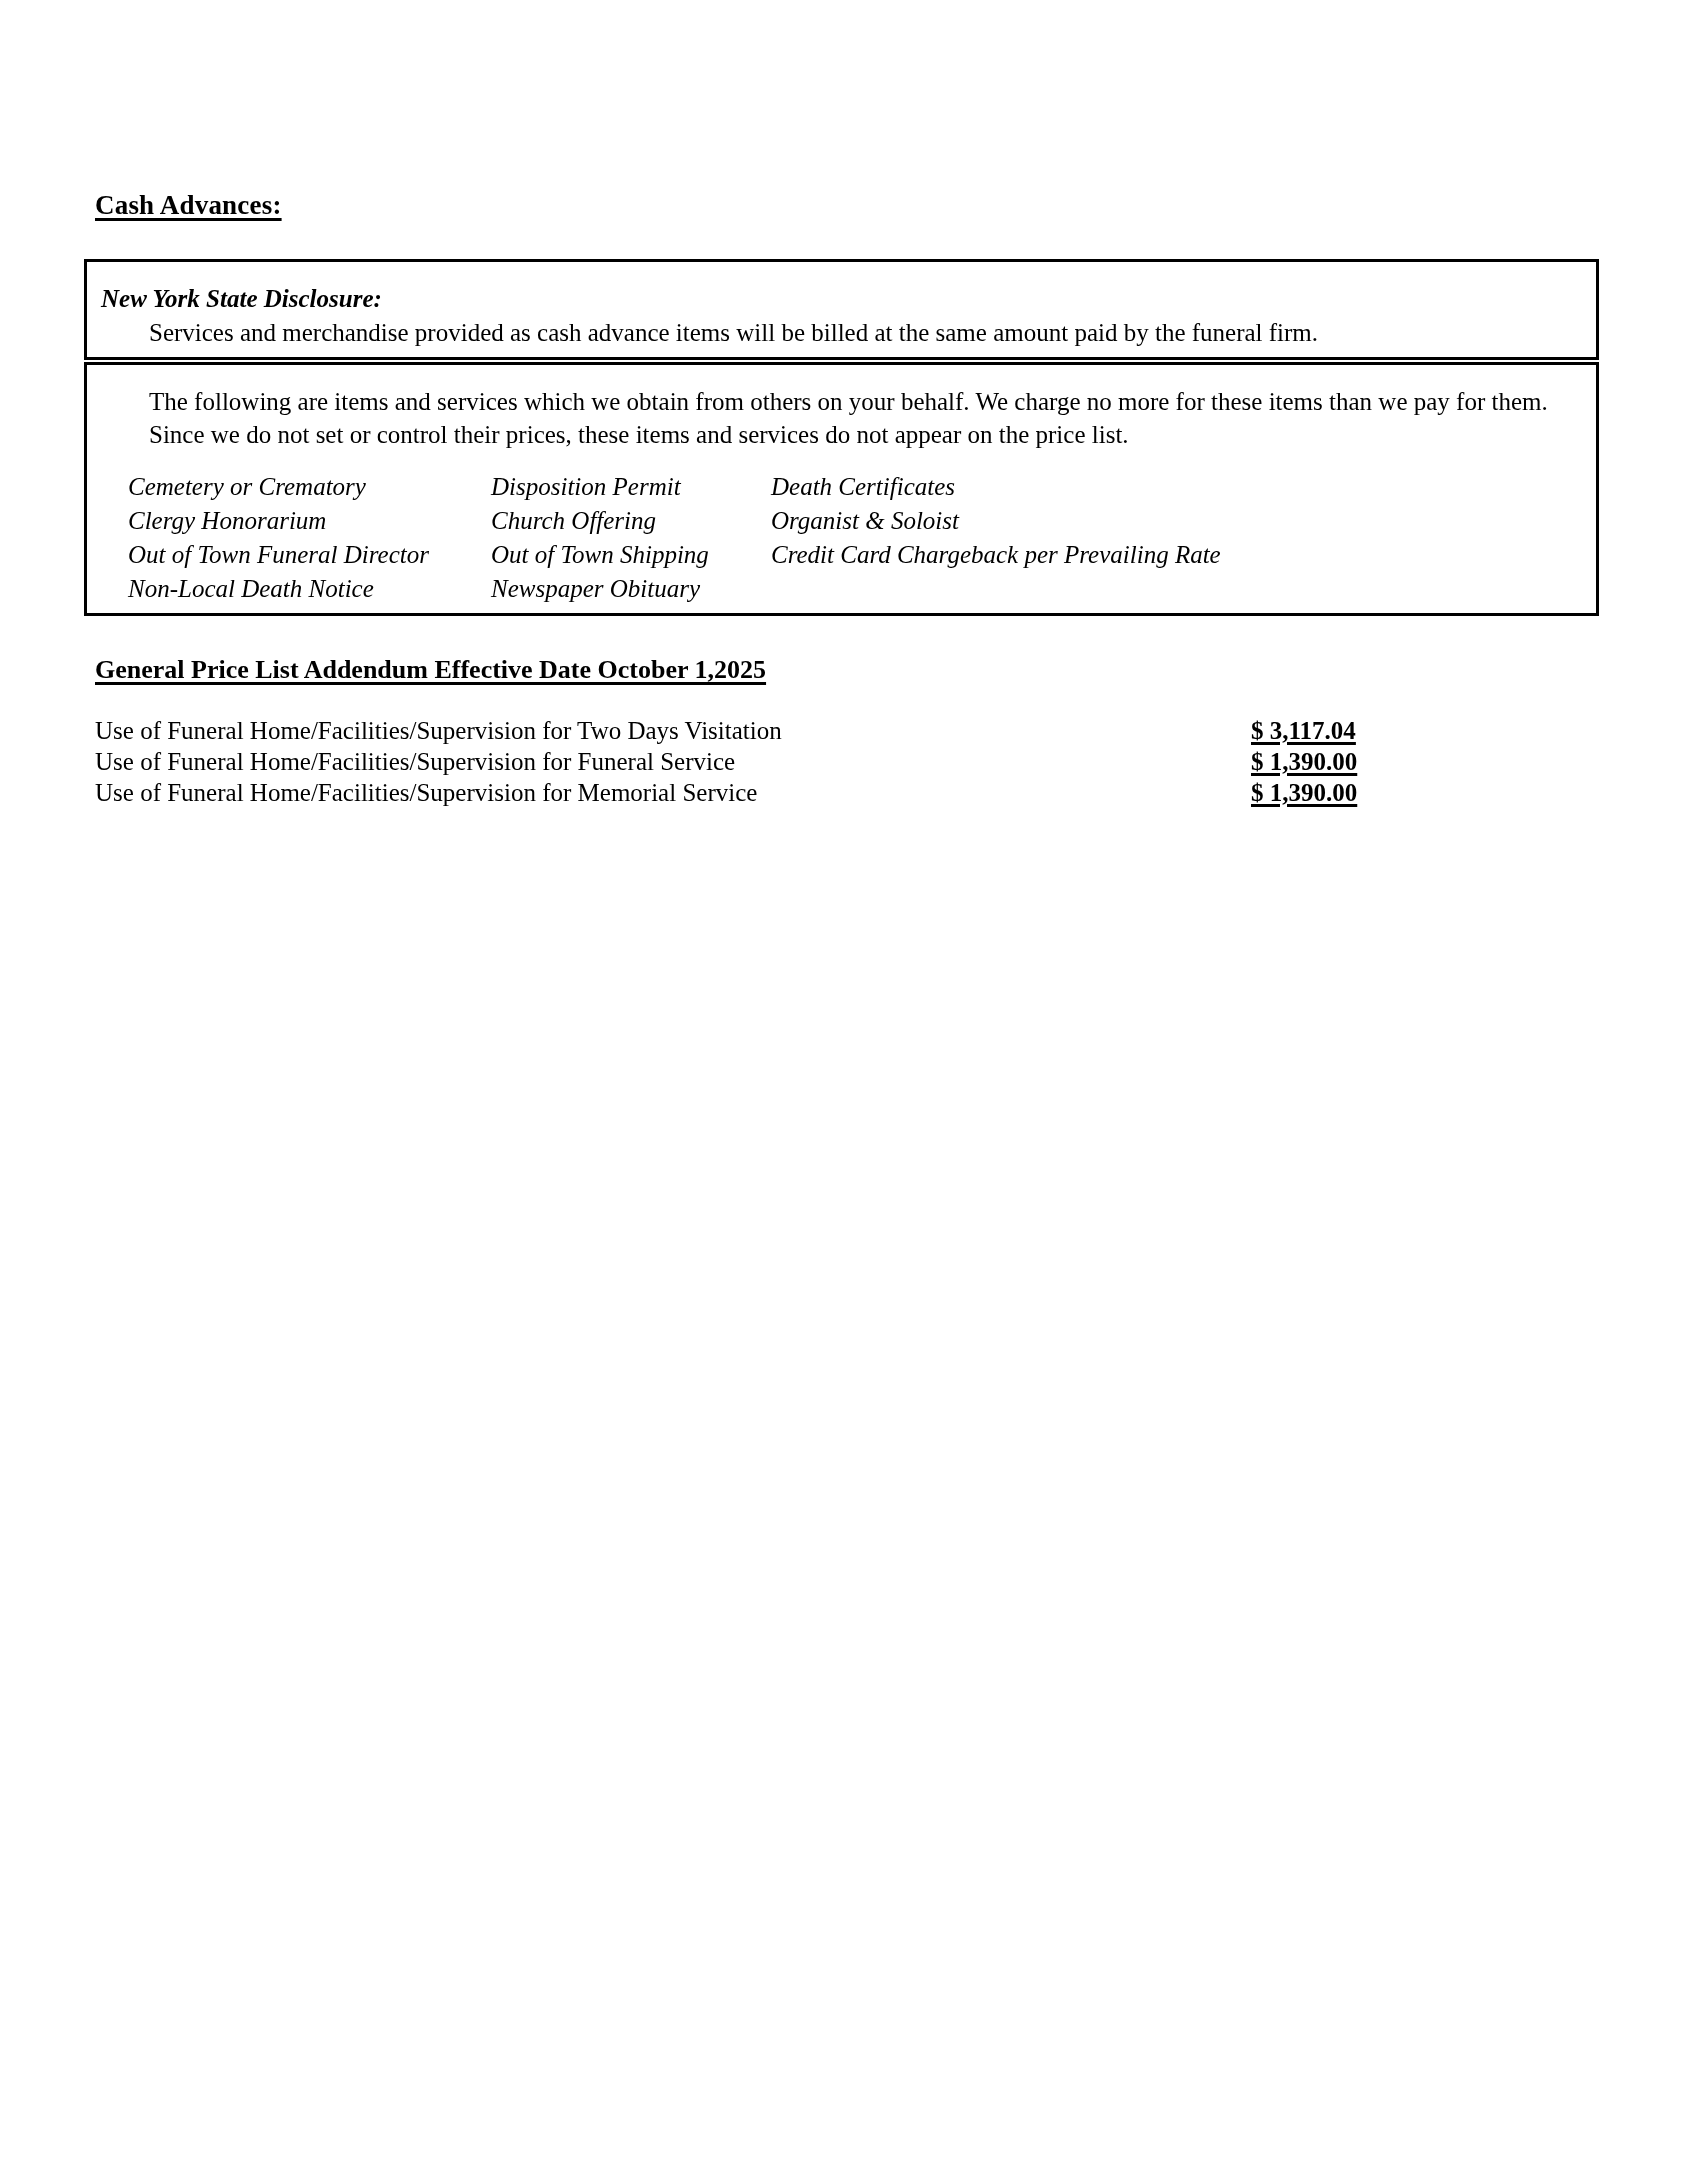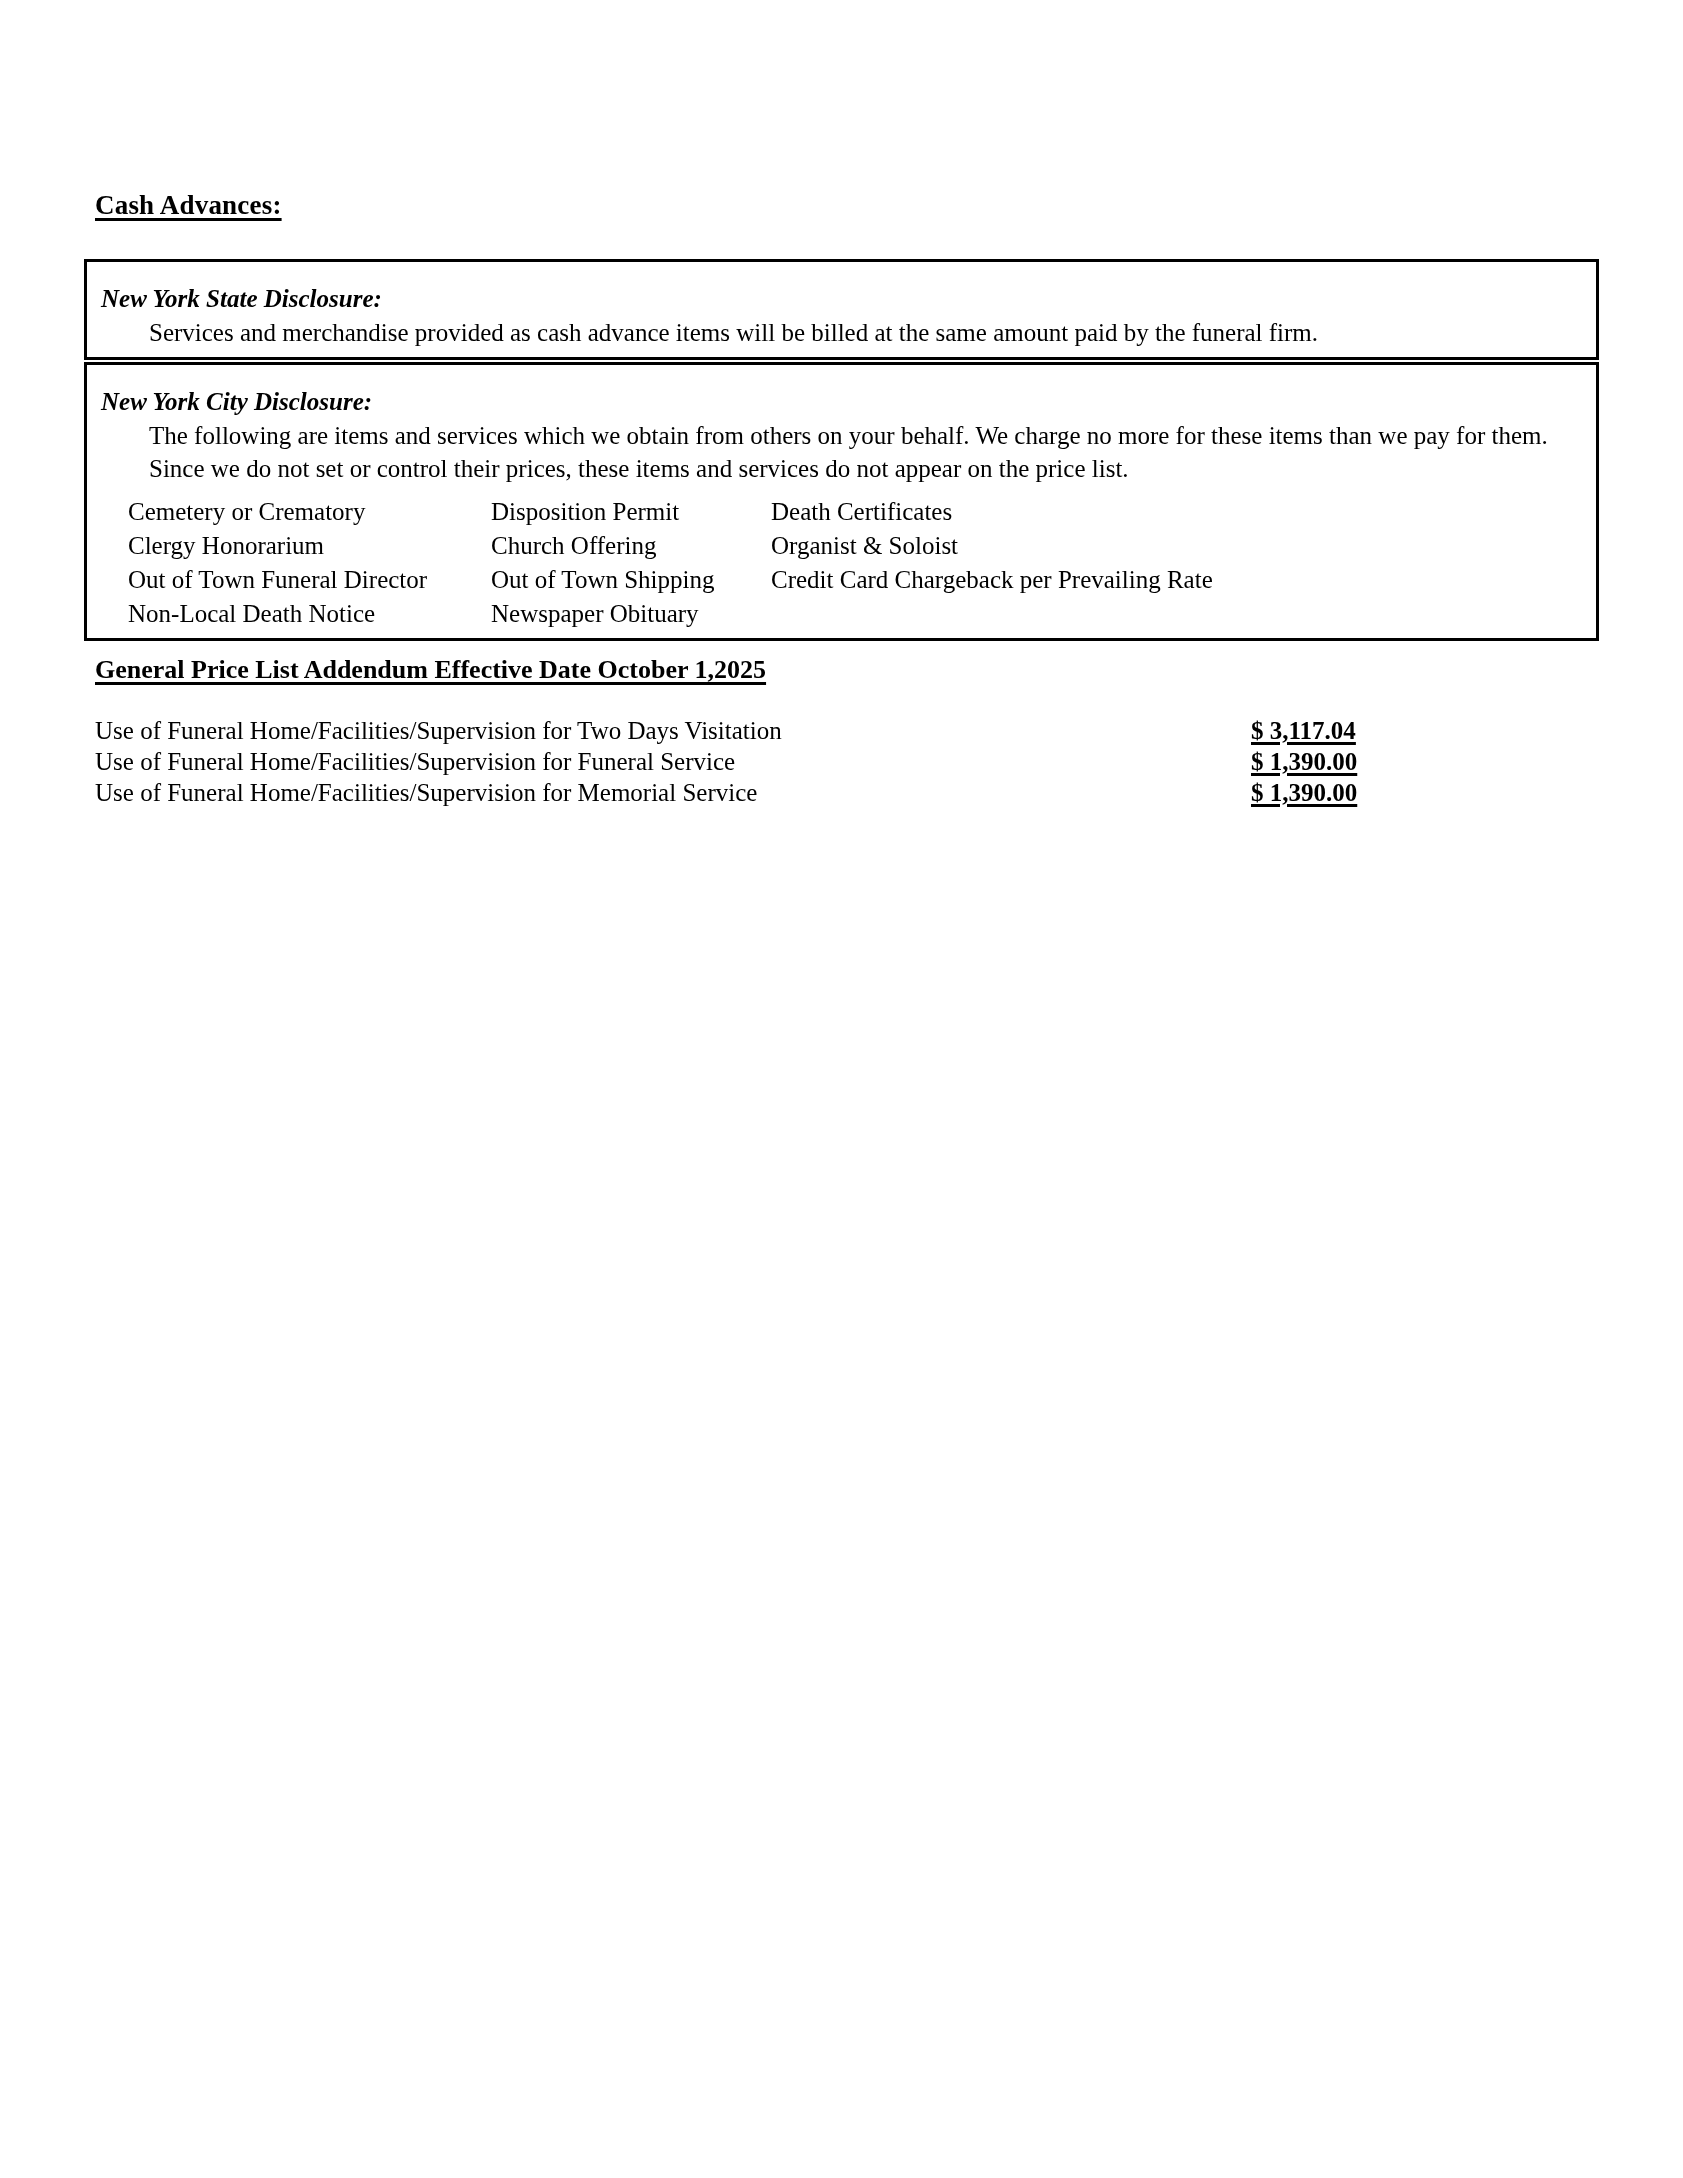--- a/index.html
+++ b/index.html
@@ -62,23 +62,24 @@
     font-size: 25px;
     line-height: 33px;
     margin-left: 48px;
   }
   .disclosure-body p {
     margin: 0;
   }
 
   
   .cash-item-grid {
-    margin-top: 10px;
+    margin-top: 19px;
     position: relative;
     height: 135px;
+    font-style: italic;
   }
   .cash-col {
     position: absolute;
     top: 0;
     font-size: 25px;
     line-height: 34px;
   }
   .cash-col-1 { left: 27px; }
   .cash-col-2 { left: 390px; }
   .cash-col-3 { left: 670px; }
@@ -137,21 +138,20 @@
   <div class="section-heading">Cash Advances:</div>
 
   <div class="disclosure-box" id="nys-box">
     <div class="disclosure-title">New York State Disclosure:</div>
     <div class="disclosure-body">
       <p>Services and merchandise provided as cash advance items will be billed at the same amount paid by the funeral firm.</p>
     </div>
   </div>
 
   <div class="disclosure-box" id="nyc-box">
-    <div class="disclosure-title">New York City Disclosure:</div>
     <div class="disclosure-body">
       <p>The following are items and services which we obtain from others on your behalf.  We charge no more for these items than we pay for them.  Since we do not set or control their prices, these items and services do not appear on the price list.</p>
     </div>
 
     <div class="cash-item-grid">
       <div class="cash-col cash-col-1">
         <div class="cash-item">Cemetery or Crematory</div>
         <div class="cash-item">Clergy Honorarium</div>
         <div class="cash-item">Out of Town Funeral Director</div>
         <div class="cash-item">Non-Local Death Notice</div>

